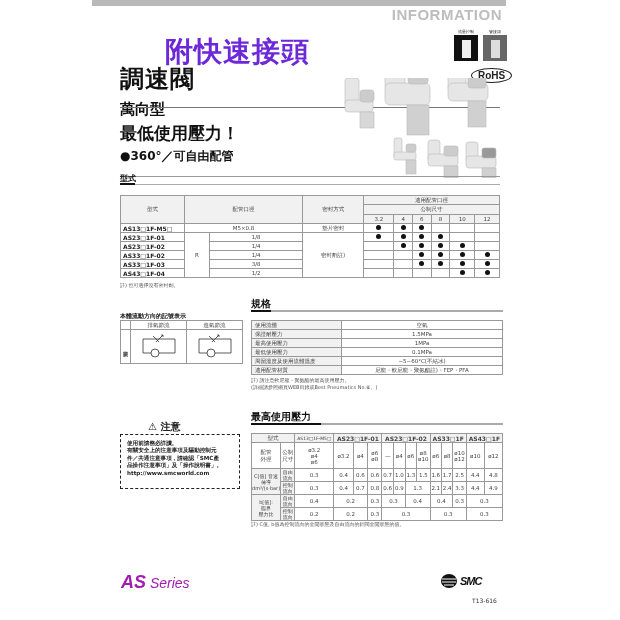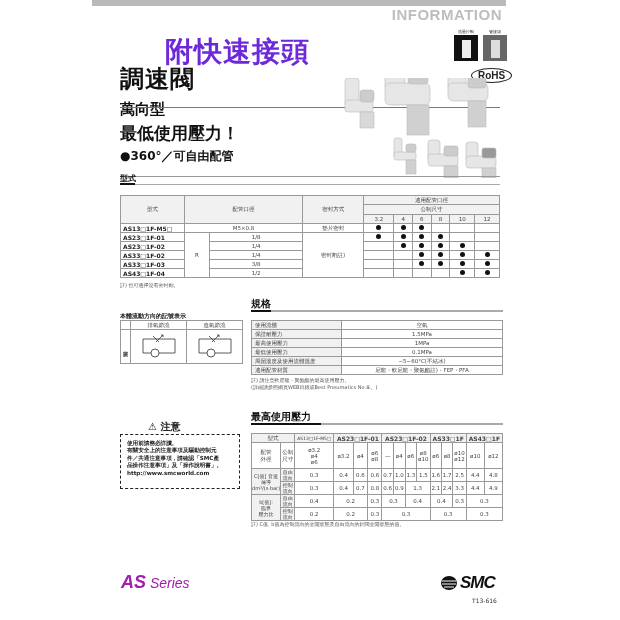--- a/index.html
+++ b/index.html
@@ -32,21 +32,21 @@
   .hd { background: #f1f1f1; }
   .model td.m { text-align: left; font-weight: bold; color: #222; padding-left: 2px; font-size: 6px; }
   .dot { display: inline-block; width: 5px; height: 5px; border-radius: 50%; background: #111; }
   .note { position: absolute; font-size: 5px; color: #555; }
   .caution-title { position: absolute; left: 120px; top: 420px; font-size: 10px; font-weight: bold; margin-left: 28px; }
   .caution-box { position: absolute; left: 120px; top: 434px; width: 120px; height: 55px; border: 1.5px dashed #222;
                  padding: 5px 6px; font-size: 5.6px; font-weight: bold; line-height: 7.4px; color: #222; }
   .as-series { position: absolute; left: 121px; top: 572px; font-family: "Liberation Sans", sans-serif; font-style: italic; color: #a21caf; }
   .as-series .a { font-size: 18px; font-weight: bold; }
   .as-series .s { font-size: 14px; }
-  .smc { position: absolute; left: 440px; top: 573px; font-family: "Liberation Sans", sans-serif; font-weight: bold; font-size: 17px;
+  .smc { position: absolute; left: 440px; top: 573px; font-family: "Liberation Sans", sans-serif; font-weight: bold; font-size: 11px;
          font-style: italic; letter-spacing: -1px; color: #111; display: flex; align-items: center; gap: 2px; }
   .page { position: absolute; left: 472px; top: 597px; font-size: 6px; color: #333; }
   .sym-table td { background: #fff; }
 </style>
 </head>
 <body>
 
 <div class="topbar"></div>
 <div class="info">INFORMATION</div>
 

